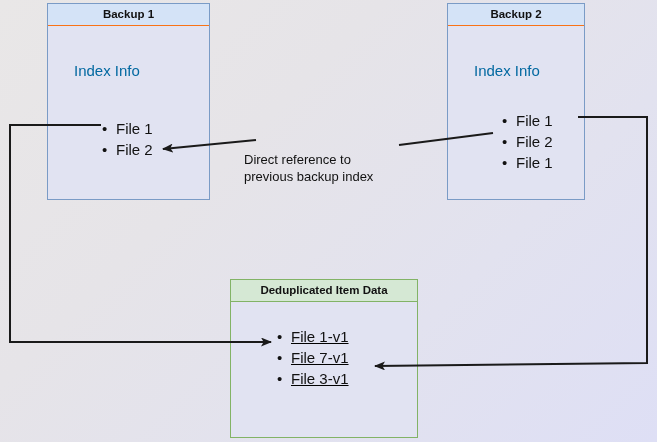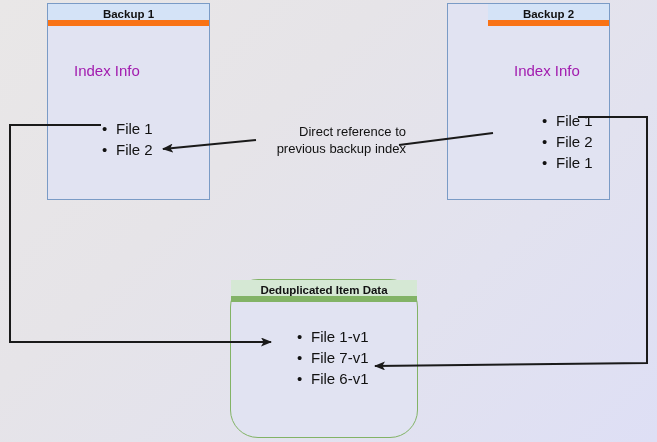--- a/index.html
+++ b/index.html
@@ -29,42 +29,41 @@
   }
   .node .node-header {
     box-sizing: border-box;
     height: 22px;
     line-height: 21px;
     text-align: center;
     font-size: 11.5px;
     font-weight: bold;
     color: #111111;
     background: #d4e3f7;
-    border-bottom: 6px solid #f97316;
+    border-bottom: 1px solid #f97316;
   }
   .node .node-body {
     position: relative;
     height: calc(100% - 22px);
   }
 
   .node.green {
     border-color: #82b366;
     background: #e1e3f2;
-    border-radius: 28px;
   }
   .node.green .node-header {
     background: #d5e8d4;
     border-bottom-color: #82b366;
   }
 
   
   .index-label {
     position: absolute;
     font-size: 15px;
-    color: #a21caf;
+    color: #0369a1;
     white-space: nowrap;
   }
   ul.file-list {
     position: absolute;
     margin: 0;
     padding: 0 0 0 16px;
     list-style: none;
   }
   ul.file-list li {
     font-size: 15px;
@@ -81,22 +80,23 @@
     font-size: 15px;
     line-height: 21px;
   }
 
   
   .edge-label {
     position: absolute;
     font-size: 13px;
     line-height: 17px;
     color: #111111;
-    text-align: right;
+    text-align: left;
     white-space: pre-line;
+    margin-top: 28px;
   }
 
   
   #arrows {
     position: absolute;
     left: 0;
     top: 0;
     width: 657px;
     height: 442px;
     pointer-events: none;
@@ -111,39 +111,39 @@
     <div class="node-header">Backup 1</div>
     <div class="node-body">
       <div class="index-label" style="left:26px; top:36px;">Index Info</div>
       <ul class="file-list" style="left:52px; top:92px;">
         <li>File 1</li>
         <li>File 2</li>
       </ul>
     </div>
   </div>
 
-  <div class="node" style="left:447px; top:3px; width:163px; height:197px;padding-left:40px;">
+  <div class="node" style="left:447px; top:3px; width:138px; height:197px;">
     <div class="node-header">Backup 2</div>
     <div class="node-body">
       <div class="index-label" style="left:26px; top:36px;">Index Info</div>
       <ul class="file-list" style="left:52px; top:84px;">
         <li>File 1</li>
         <li>File 2</li>
         <li>File 1</li>
       </ul>
     </div>
   </div>
 
   <div class="node green" style="left:230px; top:279px; width:188px; height:159px;">
     <div class="node-header">Deduplicated Item Data</div>
     <div class="node-body">
-      <ul class="file-list" style="left:64px; top:24px;">
+      <ul class="file-list" style="left:44px; top:24px;text-decoration:underline;">
         <li>File 1-v1</li>
         <li>File 7-v1</li>
-        <li>File 6-v1</li>
+        <li>File 3-v1</li>
       </ul>
     </div>
   </div>
 
   <div class="edge-label" style="left:244px; top:123px; width:162px;">Direct reference to
 previous backup index</div>
 
   <svg id="arrows" viewBox="0 0 657 442" width="657" height="442">
     <defs>
       <marker id="ah" markerWidth="11" markerHeight="9" refX="10" refY="4.5" orient="auto" markerUnits="userSpaceOnUse">

